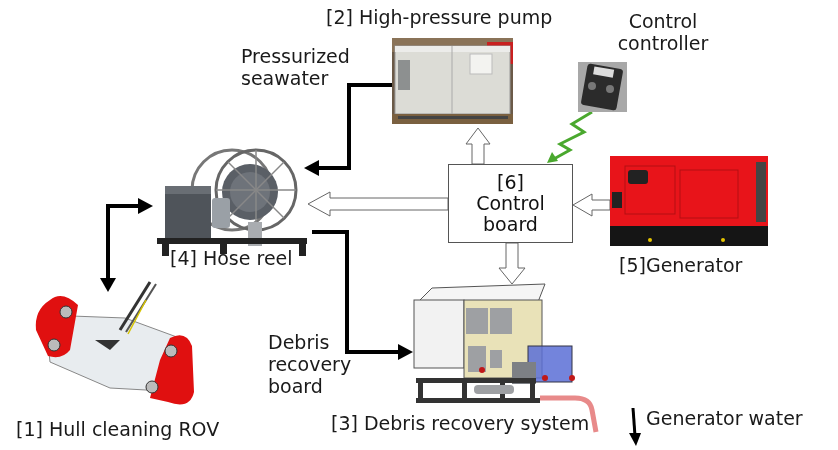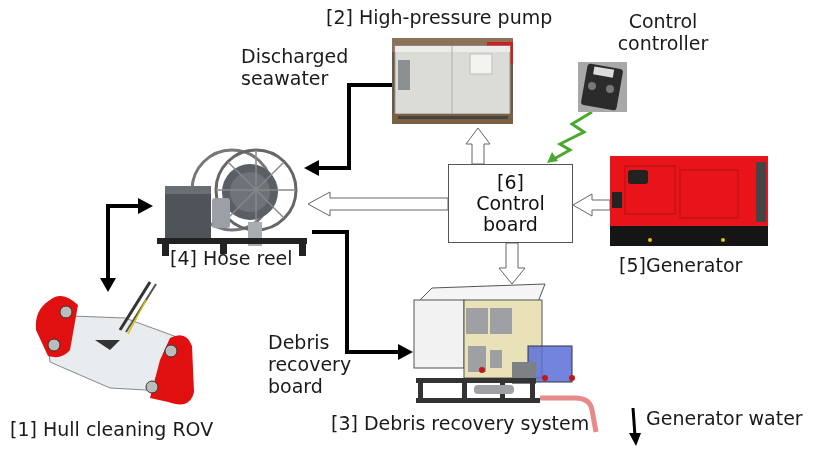--- a/index.html
+++ b/index.html
@@ -146,37 +146,37 @@
 </svg>
 
 <div class="lbl" style="left:326px; top:6px;">[2] High-pressure pump</div>
 
 <div class="lbl center" style="left:608px; top:10px; width:110px;">
   <div>Control</div>
   <div>controller</div>
 </div>
 
 <div class="lbl" style="left:241px; top:45px;">
-  <div>Discharged</div>
+  <div>Pressurized</div>
   <div>seawater</div>
 </div>
 
 <div class="ctrl-box">
   <div>[6]</div>
   <div>Control</div>
   <div>board</div>
 </div>
 
 <div class="lbl" style="left:170px; top:247px;">[4] Hose reel</div>
 
 <div class="lbl" style="left:619px; top:254px;text-align:right;">[5]Generator</div>
 
 <div class="lbl" style="left:268px; top:331px;">
   <div>Debris</div>
   <div>recovery</div>
   <div>board</div>
 </div>
 
-<div class="lbl" style="left:10px; top:418px;">[1] Hull cleaning ROV</div>
+<div class="lbl" style="left:16px; top:418px;">[1] Hull cleaning ROV</div>
 
 <div class="lbl" style="left:331px; top:412px;">[3] Debris recovery system</div>
 
 <div class="lbl" style="left:646px; top:407px;">Generator water</div>
 
 </body></html>

